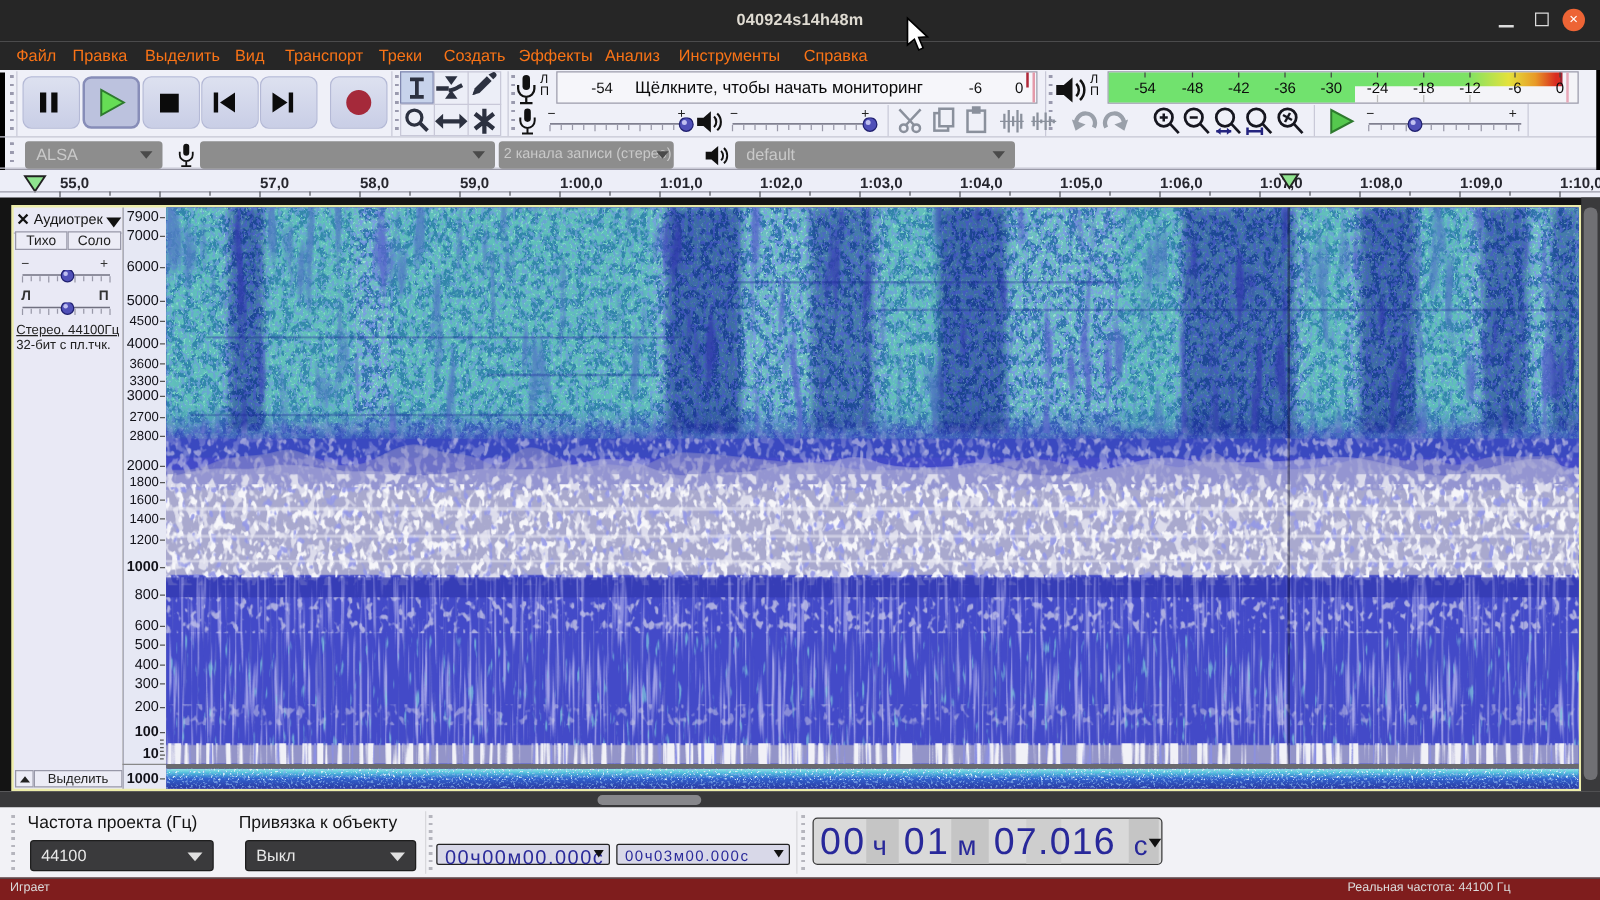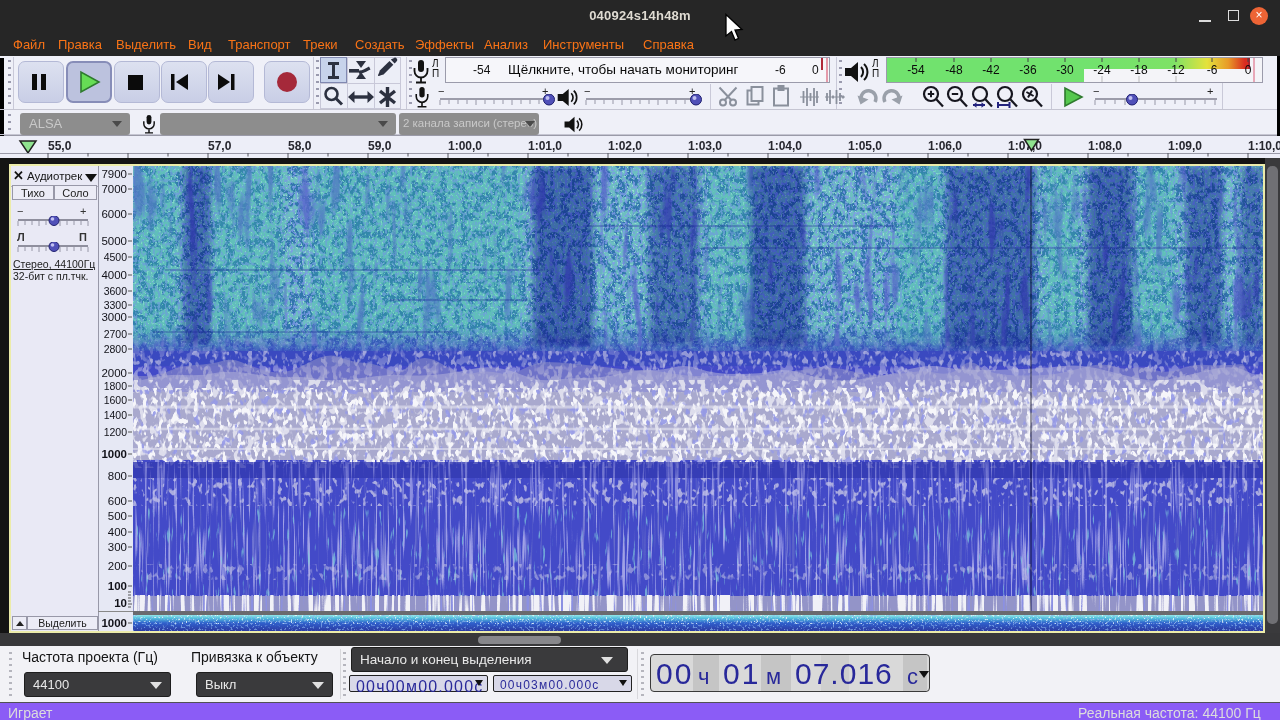--- a/index.html
+++ b/index.html
@@ -22,21 +22,21 @@
   
   #ruler{left:0;top:136px;width:1280px;height:22px;background:#EDEEF8;}
   .rlab{position:absolute;top:3px;font-size:12px;font-weight:bold;color:#26262e;}
   
   .freqlab{position:absolute;right:6px;color:#111118;}
   
   #seltb{left:0;top:646px;width:1280px;height:56px;background:#F2F2F6;}
   .dcombo{position:absolute;height:25px;background:#3a3a3c;border:1px solid #1e1e1e;border-radius:3px;color:#e8e8e8;font-size:13px;line-height:23px;padding-left:8px;}
   .dcombo .arr{position:absolute;right:8px;top:9px;width:0;height:0;border-left:6px solid transparent;border-right:6px solid transparent;border-top:7px solid #e0e0e0;}
   .blab{position:absolute;top:3px;font-size:14px;color:#141414;}
-  #statusbar{left:0;top:702px;width:1280px;height:18px;background:#8b5cf6;border-top:1px solid #515155;color:#dcdcdc;font-size:14px;}
+  #statusbar{left:0;top:702px;width:1280px;height:18px;background:#7f1d1d;border-top:1px solid #515155;color:#dcdcdc;font-size:10px;}
 </style>
 </head>
 <body>
 <div id="app">
   <div class="abs" id="titlebar">
     <div class="abs" id="title">040924s14h48m</div>
     <div class="abs" style="left:1199px;top:20px;width:12px;height:2px;background:#dcdcdc;"></div>
     <div class="abs" style="left:1228px;top:10px;width:11px;height:11px;border:1.5px solid #dcdcdc;"></div>
     <div class="abs" style="left:1250px;top:7px;width:18px;height:18px;border-radius:50%;background:#ED6435;color:#fff;font-size:12px;line-height:17px;text-align:center;">×</div>
   </div>
@@ -276,20 +276,21 @@
         <path d="M10 19 V23 M5 23.5 H15" stroke="#111" stroke-width="1.8"></path>
       </svg>
     <div class="combo" style="left:160px;top:57px;width:236px;">
         <span class="arr"></span>
       </div>
     <div class="combo" style="left:399px;top:57px;width:140px;padding-left:4px;font-size:11.5px;">2 канала записи (стерео)<span class="arr" style="right:4px;"></span></div>
     <svg class="abs" style="left:563px;top:58px;" width="20" height="21" viewBox="0 0 26 26">
         <path d="M2 9 H8 L15 3 V23 L8 17 H2 Z" fill="#111"></path>
         <path d="M18 8 a7 7 0 0 1 0 10 M21 5 a11 11 0 0 1 0 16" fill="none" stroke="#111" stroke-width="2"></path>
       </svg>
+    <div class="combo" style="left:588px;top:57px;width:224px;">default<span class="arr"></span></div>
   </div>
   <div class="abs" id="ruler">
     <svg class="abs" style="left:18px;top:3px;" width="20" height="16" viewBox="0 0 20 16">
         <path d="M2 2 H18 L10 14 Z" fill="#8fe38f" stroke="#222" stroke-width="1.5"></path>
       </svg>
     <span class="rlab" style="left:48px;">55,0</span>
       <span class="rlab" style="left:128px;margin-top:47px;">56,0</span>
       <span class="rlab" style="left:208px;">57,0</span>
       <span class="rlab" style="left:288px;">58,0</span>
       <span class="rlab" style="left:368px;">59,0</span>
@@ -570,21 +571,20 @@
     <div class="abs" style="left:478px;top:3px;width:83px;height:8px;background:#87878b;border-radius:4px;"></div>
   </div>
   <div class="abs" id="seltb">
     <div class="grip" style="left:9px;top:6px;height:44px;background-image:repeating-linear-gradient(#b5b5bd 0 2px,transparent 2px 6px);"></div>
     <div class="blab" style="left:22px;">Частота проекта (Гц)</div>
     <div class="blab" style="left:191px;">Привязка к объекту</div>
     <div class="dcombo" style="left:24px;top:26px;width:147px;">44100<span class="arr"></span></div>
     <div class="dcombo" style="left:196px;top:26px;width:137px;">Выкл<span class="arr"></span></div>
     <div class="vsep" style="left:340px;top:3px;height:50px;background:#d8d8dc;"></div>
     <div class="grip" style="left:343px;top:6px;height:44px;background-image:repeating-linear-gradient(#b5b5bd 0 2px,transparent 2px 6px);"></div>
-    <div class="dcombo" style="left:351px;top:1px;width:277px;font-size:13.5px;">Начало и конец выделения<span class="arr" style="right:14px;"></span></div>
 
     <div class="abs" style="left:349px;top:29px;width:139px;height:17px;background:#d8d8e8;border:1.5px solid #222;border-radius:2px;"></div>
     <div class="abs" style="left:356px;top:32px;font-size:16px;color:#2a2a9a;letter-spacing:1.2px;white-space:nowrap;">00ч00м00.000с</div>
     <div class="abs" style="left:475px;top:34px;width:0;height:0;border-left:4.5px solid transparent;border-right:4.5px solid transparent;border-top:6px solid #111;"></div>
     <div class="abs" style="left:493px;top:29px;width:139px;height:17px;background:#d8d8e8;border:1.5px solid #222;border-radius:2px;"></div>
     <div class="abs" style="left:500px;top:32px;font-size:12px;color:#2a2a9a;letter-spacing:1.2px;white-space:nowrap;">00ч03м00.000с</div>
     <div class="abs" style="left:619px;top:34px;width:0;height:0;border-left:4.5px solid transparent;border-right:4.5px solid transparent;border-top:6px solid #111;"></div>
 
     <div class="vsep" style="left:637px;top:3px;height:50px;background:#d8d8dc;"></div>
     <div class="grip" style="left:641px;top:6px;height:44px;background-image:repeating-linear-gradient(#b5b5bd 0 2px,transparent 2px 6px);"></div>

